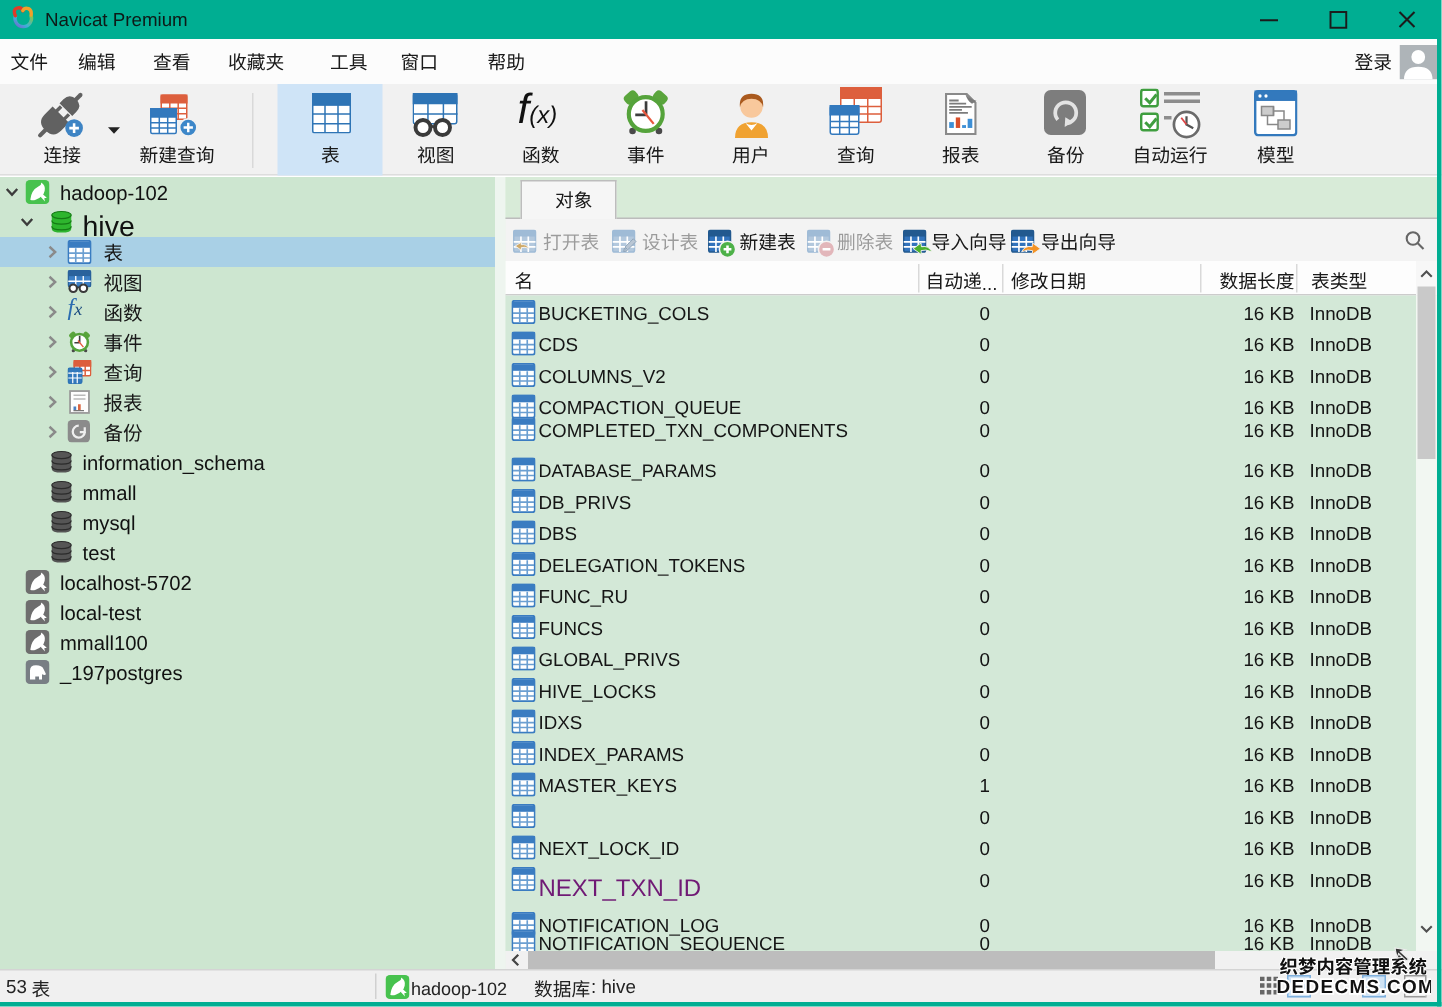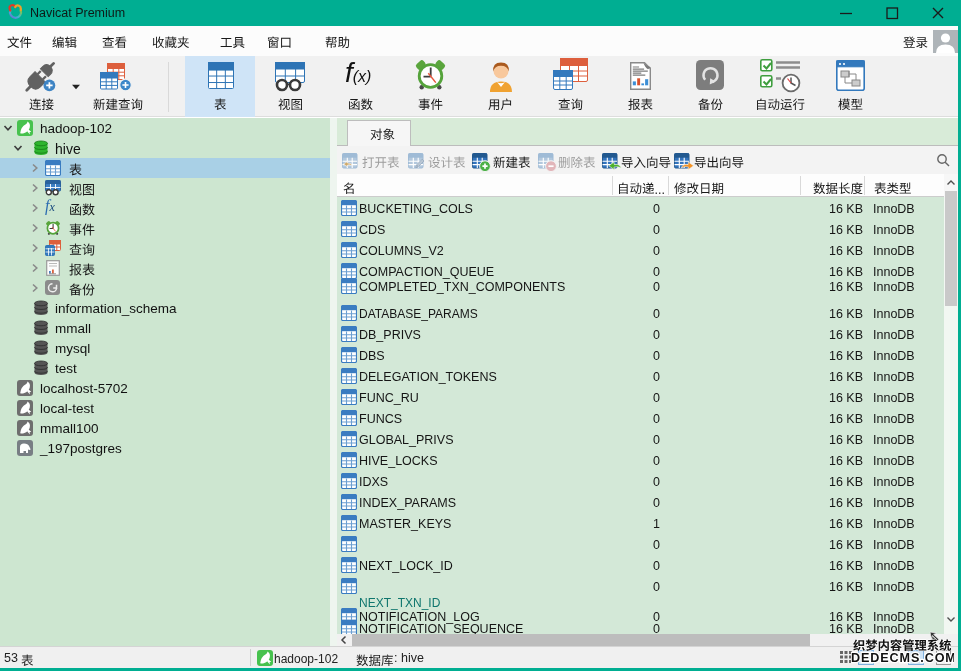--- a/index.html
+++ b/index.html
@@ -234,21 +234,21 @@
 </svg>
 <div class="t" style="left:40px;top:120.5px;font-size:13.5px;color:#111">hadoop-102</div>
 <svg class="ab" style="left:13px;top:143px" width="10" height="10" viewBox="0 0 10 10">
     <path d="M1.5 3 L5 6.8 L8.5 3" fill="none" stroke="#3c3c3c" stroke-width="1.6"></path>
   </svg>
 <svg class="ab" style="left:33px;top:140px" width="16" height="16" viewBox="0 0 16 16">
 <path d="M1.5 3.4 V12.6 Q1.5 15 8 15 Q14.5 15 14.5 12.6 V3.4 Z" fill="#2eb52e"></path>
 <ellipse cx="8" cy="3.4" rx="6.5" ry="2.4" fill="#2eb52e" stroke="#157a15" stroke-width="0.8"></ellipse>
 <path d="M1.5 7 Q1.5 9.4 8 9.4 Q14.5 9.4 14.5 7 M1.5 10.8 Q1.5 13.2 8 13.2 Q14.5 13.2 14.5 10.8" fill="none" stroke="#157a15" stroke-width="0.8"></path>
 </svg>
-<div class="t" style="left:55px;top:140.5px;font-size:14px;color:#111">hive</div>
+<div class="t" style="left:55px;top:140.5px;font-size:19px;color:#111">hive</div>
 <svg class="ab" style="left:30px;top:163px" width="10" height="10" viewBox="0 0 10 10">
     <path d="M3 1.5 L6.8 5 L3 8.5" fill="none" stroke="#8a8a8a" stroke-width="1.6"></path>
   </svg>
 <svg class="ab" style="left:45px;top:160px" width="16" height="16" viewBox="0 0 16 16">
 <rect x="0.5" y="0.5" width="15" height="15" rx="1.5" fill="#fff" stroke="#3a7cc1" stroke-width="1.2"></rect>
 <rect x="1" y="1" width="14" height="4.2" fill="#3a7cc1"></rect>
 <path d="M5.5 5.5 V15 M10.5 5.5 V15 M1 8.7 H15 M1 12 H15" stroke="#6b9fd1" stroke-width="1.1" fill="none"></path>
 </svg>
 <div class="ab" style="left:69px;top:161.5px"><svg class="ct " width="13" height="13" viewBox="0 0 1000 1000" fill="#1a1a1a">
       <use href="#g8868" x="0"></use>
@@ -687,21 +687,21 @@
 <div class="t" style="left:250px;top:5px;width:73px;text-align:right;font-size:12.5px;color:#151515">0</div>
 <div class="t" style="left:383px;top:5px;width:143px;text-align:right;font-size:12.5px;color:#151515">16 KB</div>
 <div class="t" style="left:536px;top:5px;font-size:12.5px;color:#151515">InnoDB</div>
 </div>
 <div class="ab" style="left:0;top:378px;width:607px;height:21px">
 <svg class="ab" style="left:4px;top:3px" width="16" height="16" viewBox="0 0 16 16">
 <rect x="0.5" y="0.5" width="15" height="15" rx="1.5" fill="#fff" stroke="#3a7cc1" stroke-width="1.2"></rect>
 <rect x="1" y="1" width="14" height="4.2" fill="#3a7cc1"></rect>
 <path d="M5.5 5.5 V15 M10.5 5.5 V15 M1 8.7 H15 M1 12 H15" stroke="#6b9fd1" stroke-width="1.1" fill="none"></path>
 </svg>
-<div class="t" style="left:22px;top:21px;font-size:12px;color:#0f766e">NEXT_TXN_ID</div>
+<div class="t" style="left:22px;top:9px;font-size:16px;color:#701a75">NEXT_TXN_ID</div>
 <div class="t" style="left:250px;top:5px;width:73px;text-align:right;font-size:12.5px;color:#151515">0</div>
 <div class="t" style="left:383px;top:5px;width:143px;text-align:right;font-size:12.5px;color:#151515">16 KB</div>
 <div class="t" style="left:536px;top:5px;font-size:12.5px;color:#151515">InnoDB</div>
 </div>
 <div class="ab" style="left:0;top:408px;width:551px;height:21px">
 <svg class="ab" style="left:4px;top:3px" width="16" height="16" viewBox="0 0 16 16">
 <rect x="0.5" y="0.5" width="15" height="15" rx="1.5" fill="#fff" stroke="#3a7cc1" stroke-width="1.2"></rect>
 <rect x="1" y="1" width="14" height="4.2" fill="#3a7cc1"></rect>
 <path d="M5.5 5.5 V15 M10.5 5.5 V15 M1 8.7 H15 M1 12 H15" stroke="#6b9fd1" stroke-width="1.1" fill="none"></path>
 </svg>

